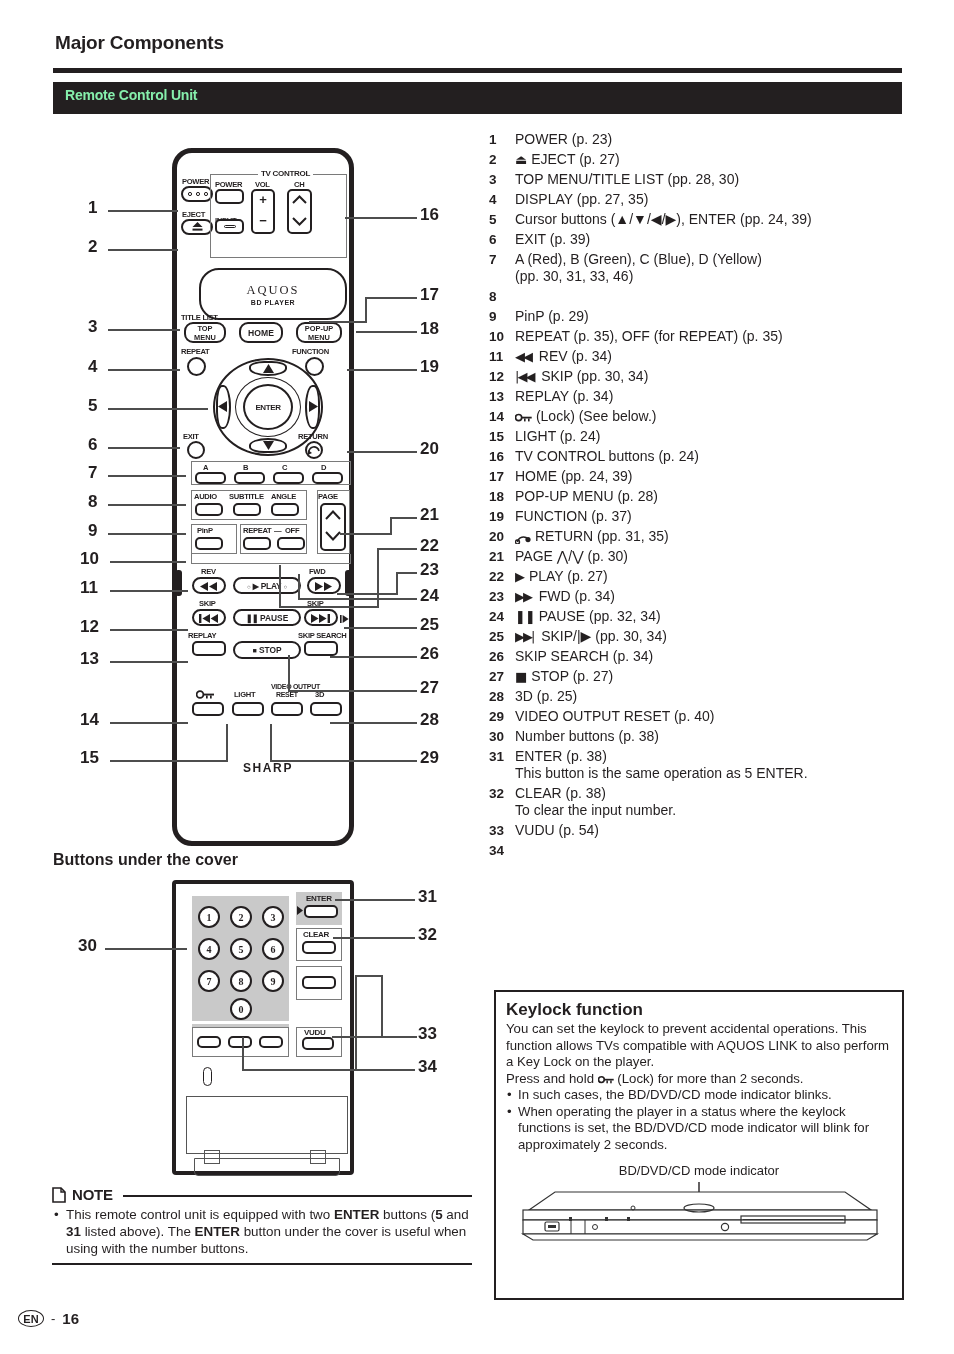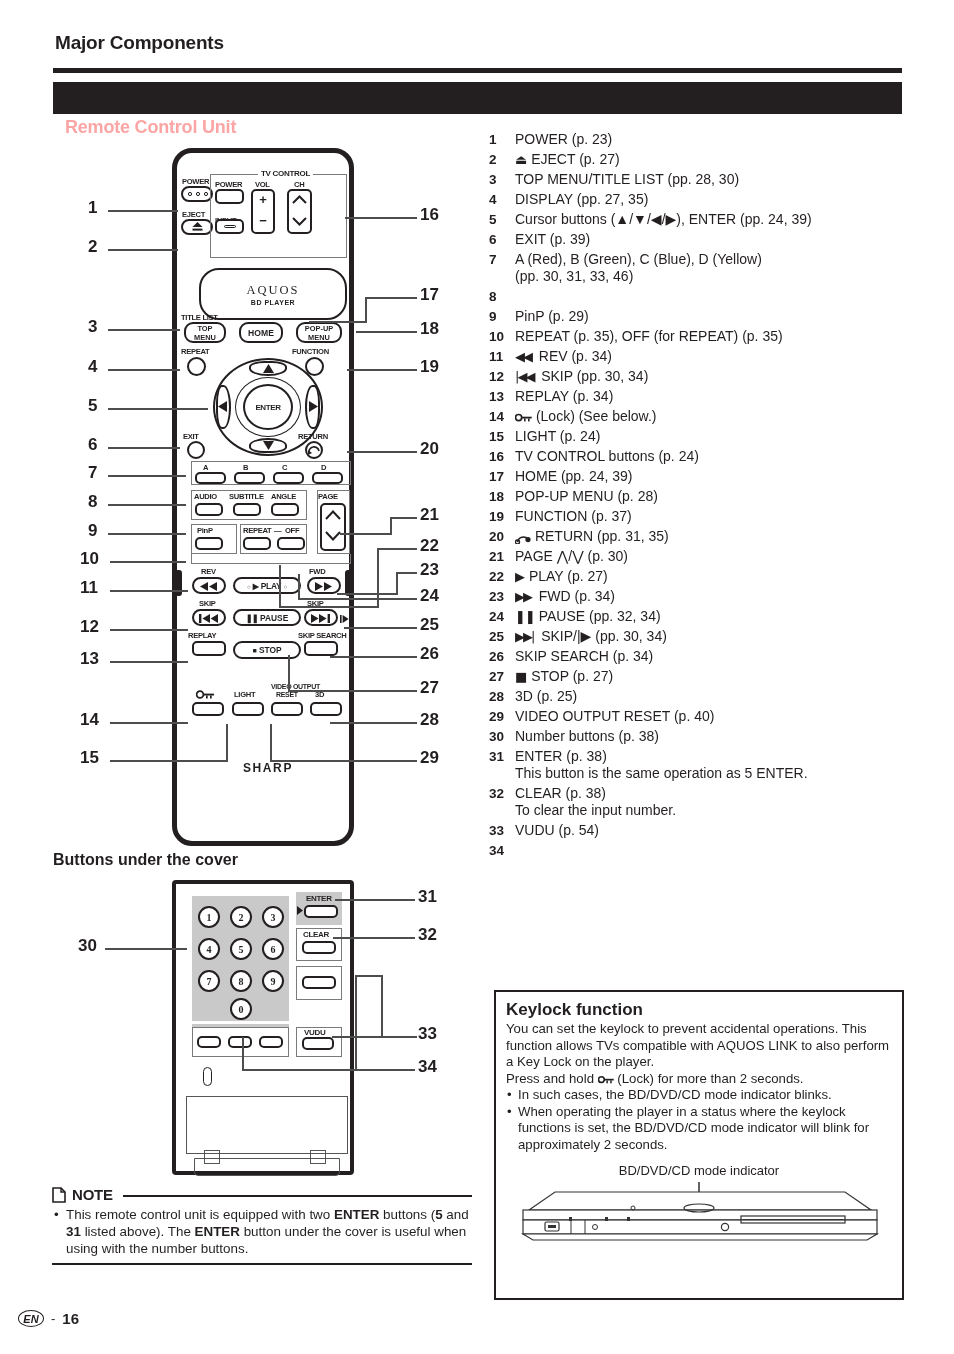--- a/index.html
+++ b/index.html
@@ -23,21 +23,21 @@
   .rule-black {
     position:absolute; left:53px; top:68px; width:849px; height:5px;
     background:#231f20;
   }
   .bar {
     position:absolute; left:53px; top:82px; width:849px; height:32px;
     background:#231f20;
   }
   .bar-label {
     position:absolute; left:12px; top:5px;
-    color:#fca5a5; font-size:18px; font-weight:bold; letter-spacing:-0.2px;margin-top:30px;
+    color:#86efac; font-size:14px; font-weight:bold; letter-spacing:-0.2px;
   }
 
   
   #itemlist { position:absolute; left:489px; top:131px; width:420px; }
   .li { display:flex; margin-bottom:3px; line-height:17px; }
   .li .num {
     width:26px; flex:0 0 26px; font-size:13.5px; font-weight:bold;
     text-align:left;
   }
   .li .txt { font-size:14px; }
@@ -64,21 +64,21 @@
   .note-head .nline { flex:1; height:2px; background:#231f20; margin-left:4px; margin-top:3px;}
   #note ul { margin:3px 0 0 0; padding:0 0 0 14px; list-style:none; }
   #note li { font-size:13.4px; line-height:17px; position:relative; }
   #note li:before { content:"•"; position:absolute; left:-12px; }
   .note-bot { height:2px; background:#231f20; margin-top:6px; width:420px;}
 
   
   #footer { position:absolute; left:18px; top:1310px; display:flex; align-items:center; gap:7px;}
   .en-badge {
     width:26px; height:17px; border:1.6px solid #231f20; border-radius:50%;
-    font-size:11px; font-weight:bold; display:flex; align-items:center; justify-content:center;font-style:italic;
+    font-size:11px; font-weight:bold; display:flex; align-items:center; justify-content:center;
   }
   .dash { font-size:13px; }
   .pgnum { font-size:15px; font-weight:bold; }
 
   
   #remote {
     position:absolute; left:172px; top:148px;
     width:182px; height:698px;
     border:5px solid #231f20; border-radius:20px; background:#fff;
   }

